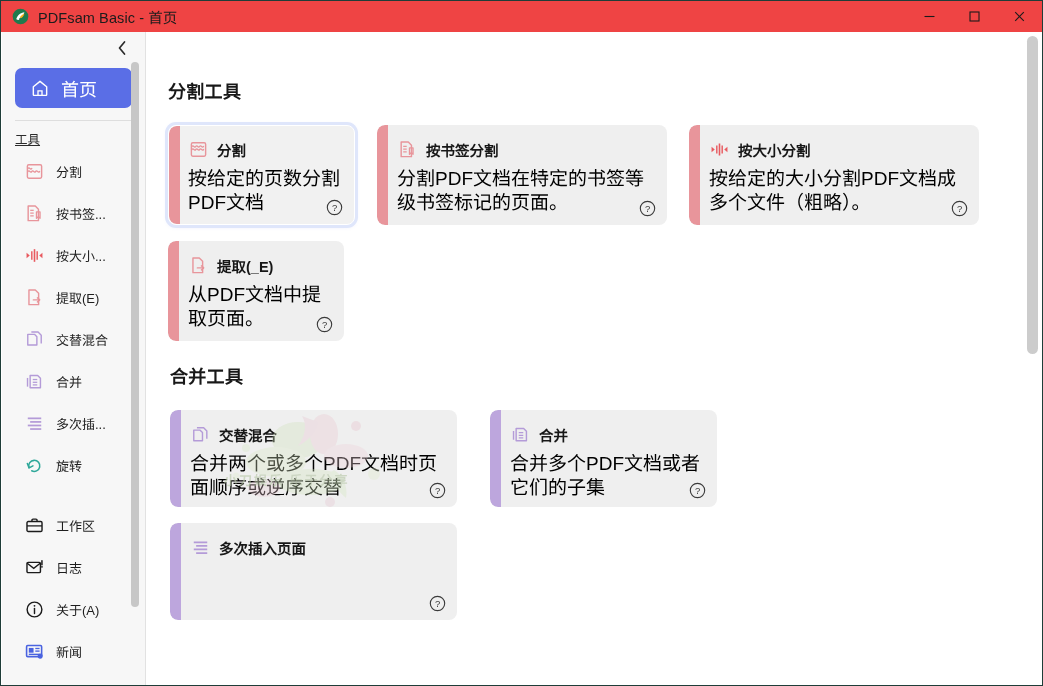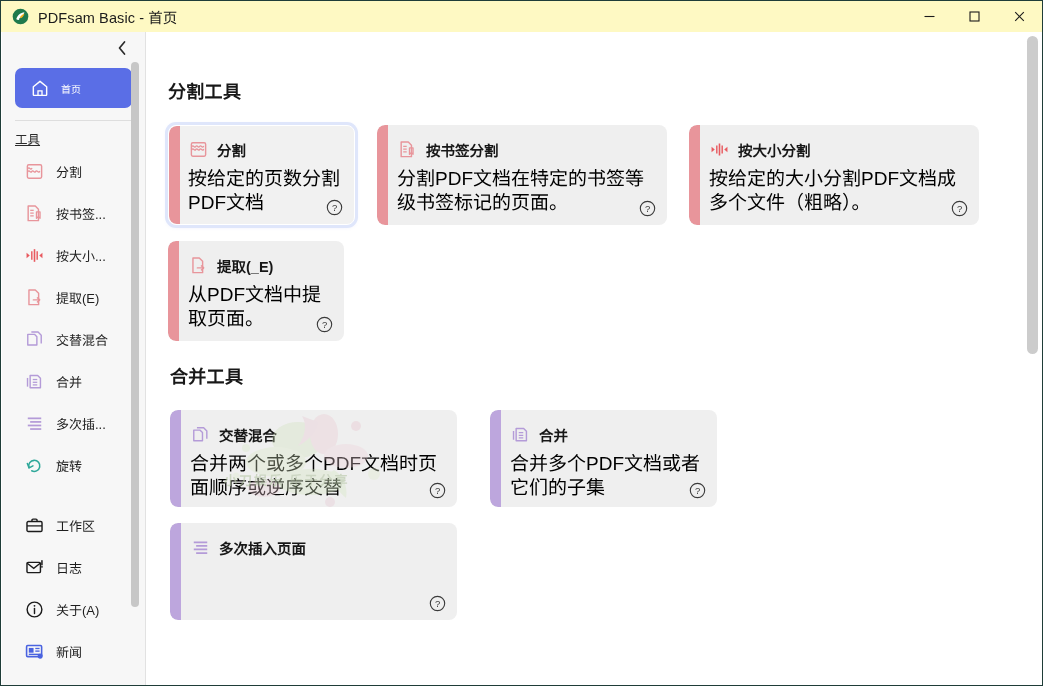--- a/index.html
+++ b/index.html
@@ -20,21 +20,21 @@
     border: 1px solid #1f3d38;
     overflow: hidden;
   }
 
   
   .titlebar {
     position: absolute;
     top: 0; left: 0;
     width: 1041px;
     height: 31px;
-    background: #fef9c3;
+    background: #ef4444;
     display: flex;
     align-items: center;
     z-index: 30;
   }
   .tb-logo {
     margin-left: 11px;
     width: 17px; height: 17px;
     flex: 0 0 17px;
   }
   .tb-title {
@@ -82,21 +82,21 @@
     border-radius: 7px;
     background: #5a6ee6;
     display: flex;
     align-items: center;
     padding-left: 15px;
     color: #ffffff;
     cursor: pointer;
   }
   .home-item .lbl {
     margin-left: 11px;
-    font-size: 10px;
+    font-size: 18px;
     color: #ffffff;
   }
 
   .divider {
     margin: 12px 13px 0 13px;
     height: 1px;
     background: #dedede;
   }
 
   .section-label {

